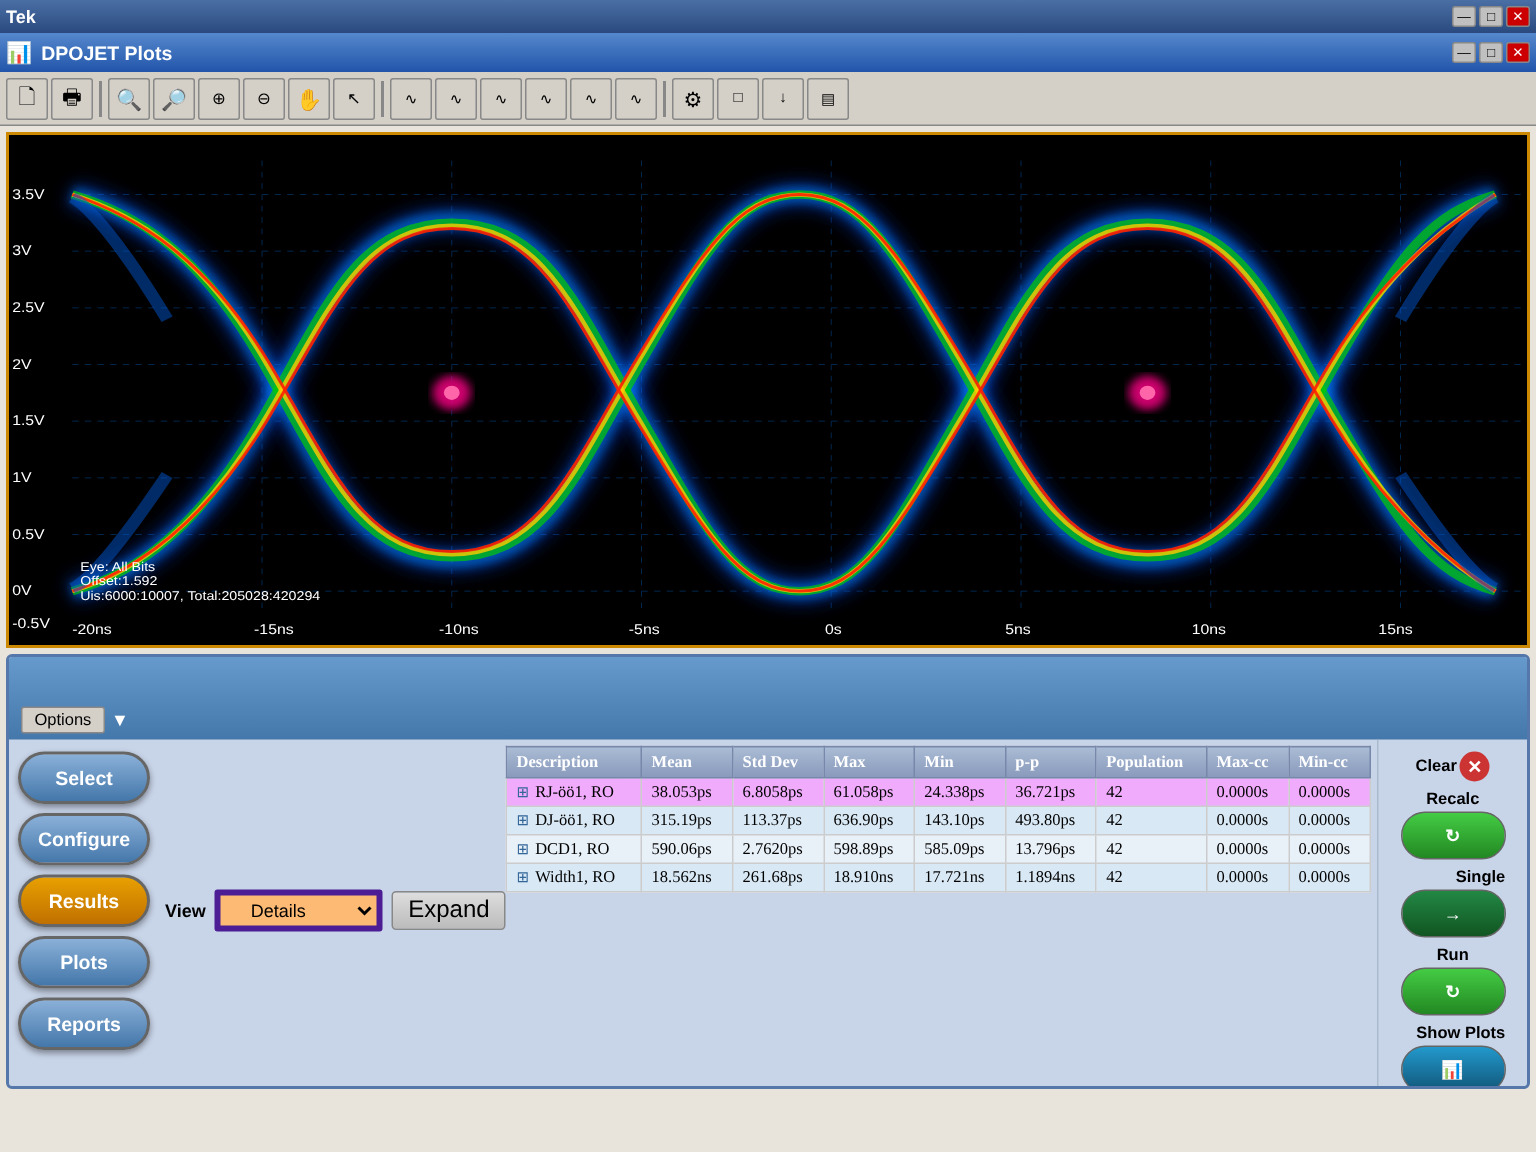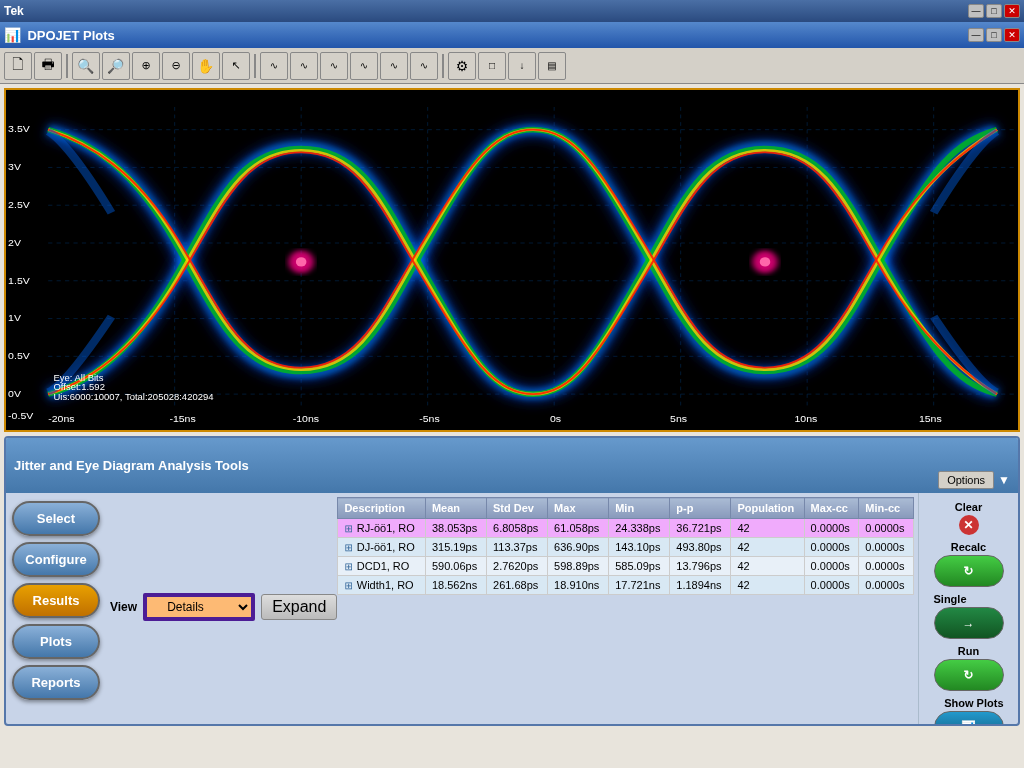--- a/index.html
+++ b/index.html
@@ -198,20 +198,21 @@
       font-size: 16px;
       cursor: pointer;
     }
 
     
     .data-table {
       width: 100%;
       border-collapse: collapse;
       font-size: 11px;
       background: white;
+      font-family: Liberation Serif, serif;
     }
     .data-table th {
       background: linear-gradient(to bottom, #aabbd4, #8899bb);
       color: white;
       padding: 4px 6px;
       text-align: left;
       border: 1px solid #7788aa;
       font-weight: bold;
     }
     .data-table td {
@@ -406,21 +407,20 @@
       <text x="866" y="352" fill="white" font-size="10">15ns</text>
 
       <text x="45" y="308" fill="white" font-size="9">Eye: All Bits</text>
       <text x="45" y="318" fill="white" font-size="9">Offset:1.592</text>
       <text x="45" y="328" fill="white" font-size="9">Uis:6000:10007, Total:205028:420294</text>
     </svg>
   </div>
 
   <div class="bottom-panel">
     <div class="bottom-panel-header">
-      <span class="bottom-panel-title">Jitter and Eye Diagram Analysis Tools</span>
       <div class="bottom-panel-options">
         <button class="options-btn">Options</button>
         <span style="color:white;cursor:pointer;">▼</span>
       </div>
     </div>
 
     <div class="bottom-content">
 
       <div class="sidebar-buttons">
         <button class="sidebar-btn">Select</button>
@@ -499,29 +499,29 @@
     <td>42</td>
     <td>0.0000s</td>
     <td>0.0000s</td>
   </tr>
               </tbody>
           </table>
         </div>
       </div>
 
       <div class="right-panel">
-        <div style="display:flex;flex-direction:column;align-items:center;gap:2px;">
+        <div style="display:flex;align-items:center;gap:2px;">
           <span class="right-label">Clear</span>
           <button class="close-x-btn">✕</button>
         </div>
         <div style="display:flex;flex-direction:column;align-items:center;gap:2px;">
           <span class="right-label">Recalc</span>
           <button class="right-btn recalc">↻</button>
         </div>
-        <div style="display:flex;flex-direction:column;align-items:flex-start;gap:2px;">
+        <div style="display:flex;flex-direction:column;align-items:flex-end;gap:2px;">
           <span class="right-label">Single</span>
           <button class="right-btn single">→</button>
         </div>
         <div style="display:flex;flex-direction:column;align-items:center;gap:2px;">
           <span class="right-label">Run</span>
           <button class="right-btn run">↻</button>
         </div>
         <div style="display:flex;flex-direction:column;align-items:flex-end;gap:2px;">
           <span class="right-label">Show Plots</span>
           <button class="right-btn show-plots">📊</button>

